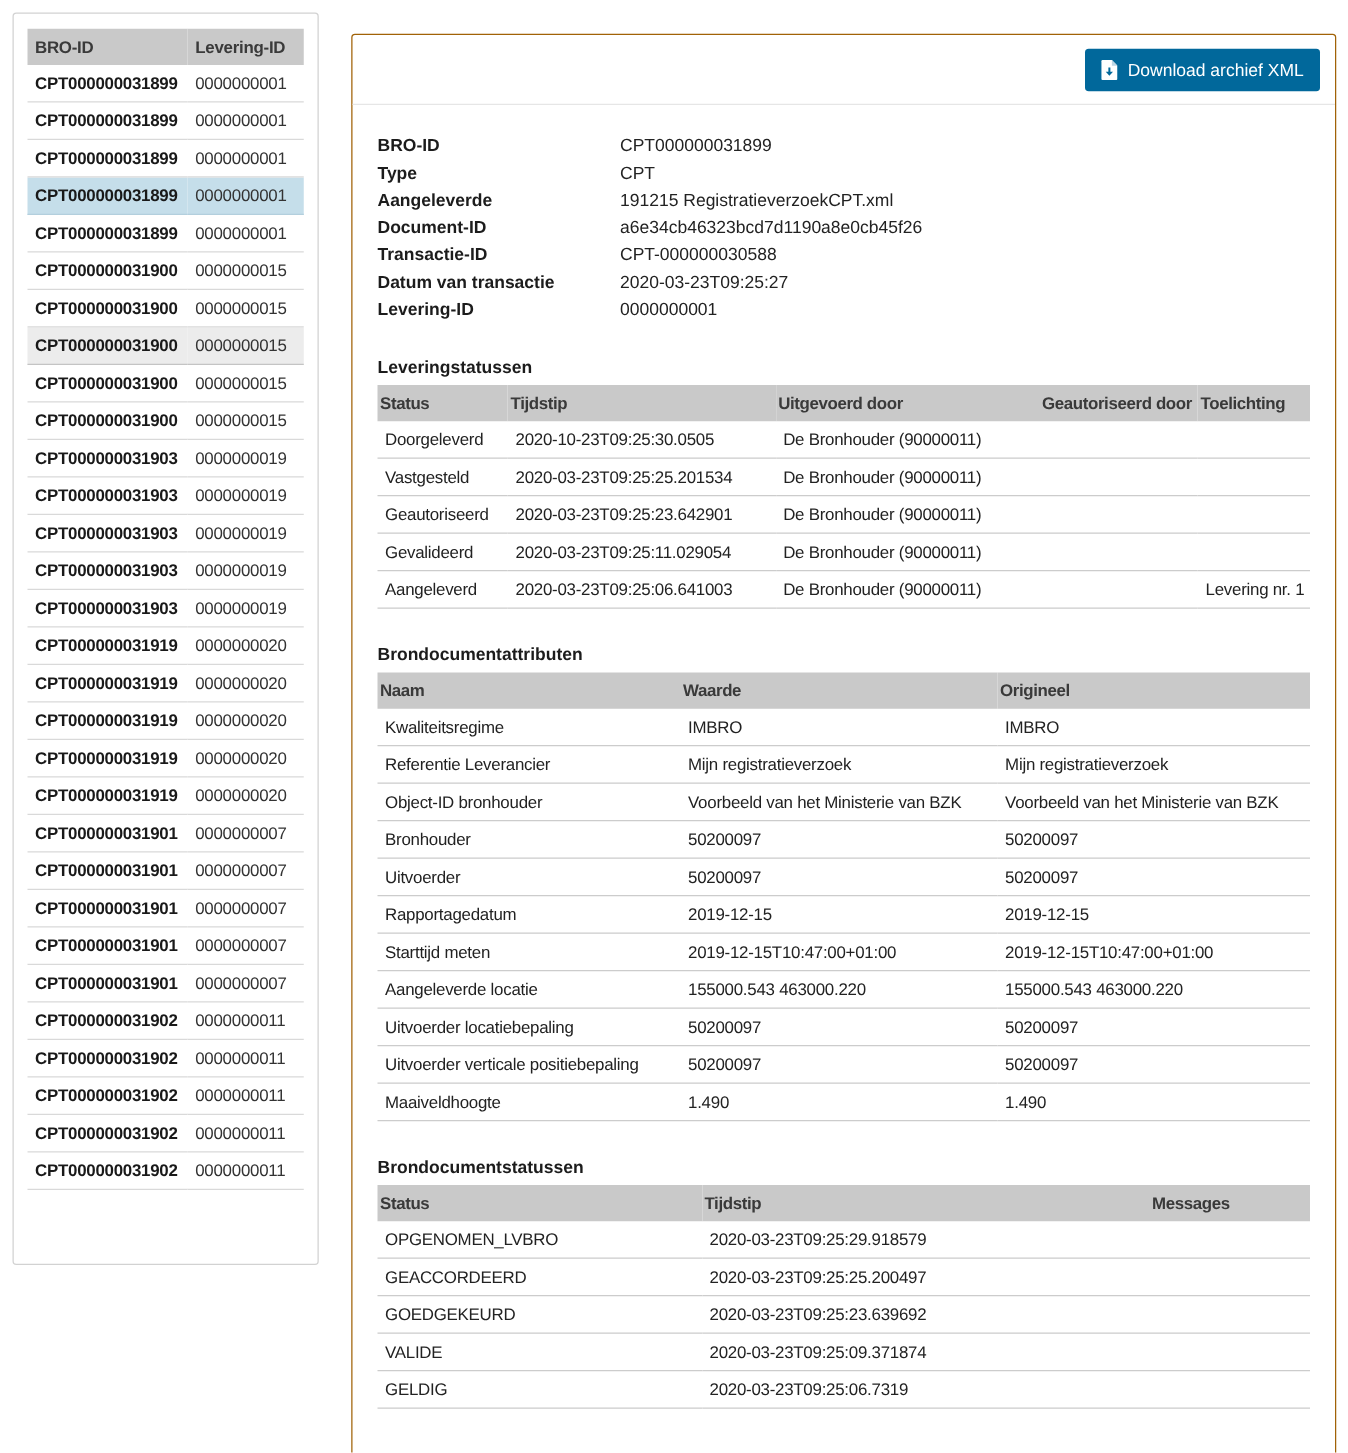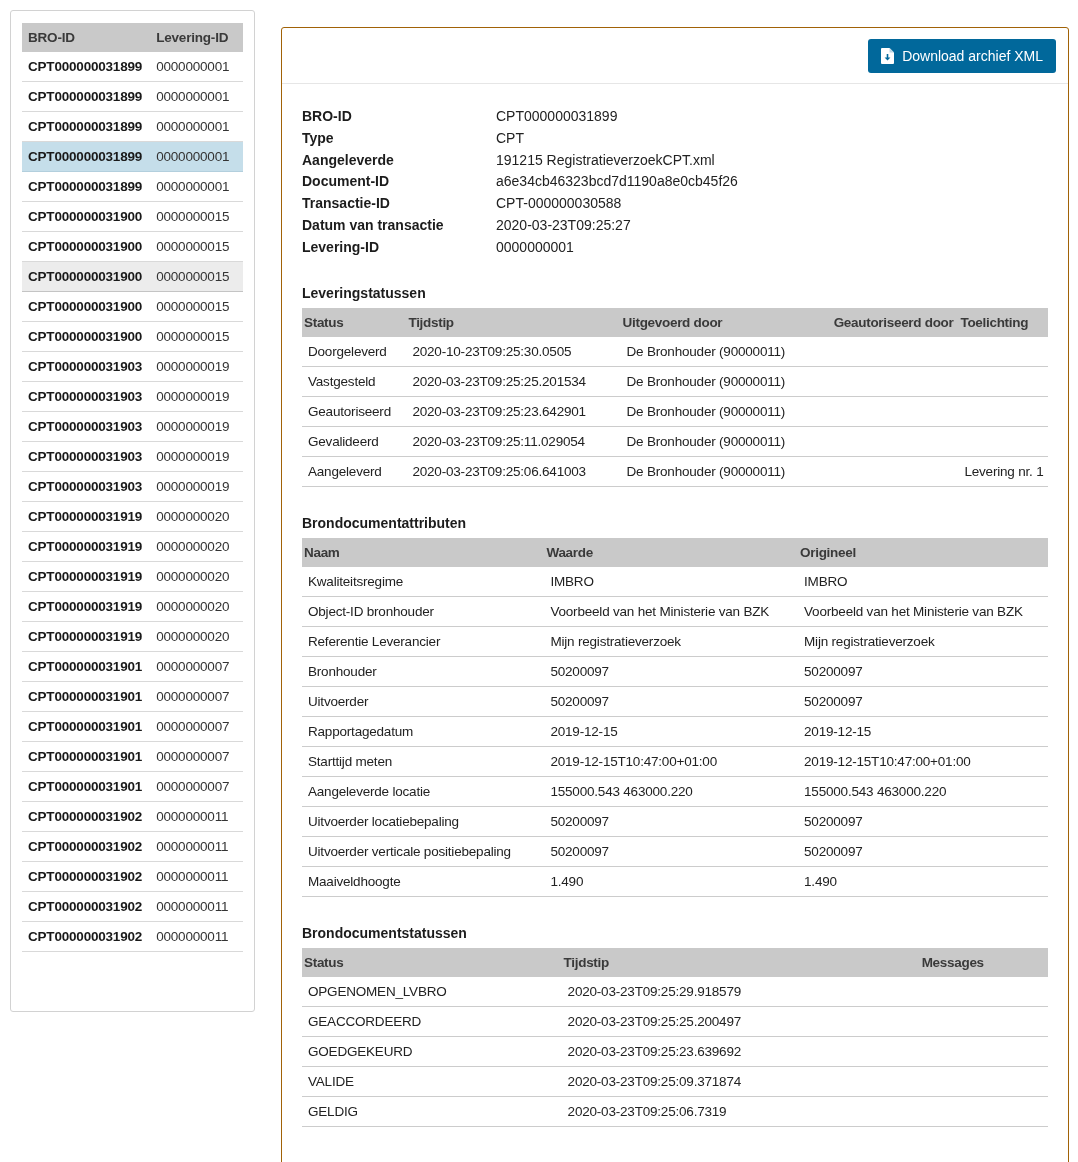--- a/index.html
+++ b/index.html
@@ -382,29 +382,29 @@
       </thead>
       <tbody>
 
           <tr>
             <td>Kwaliteitsregime</td>
             <td>IMBRO</td>
             <td>IMBRO</td>
           </tr>
 
           <tr>
+            <td>Referentie Leverancier</td>
+            <td>Mijn registratieverzoek</td>
+            <td>Mijn registratieverzoek</td>
+          </tr>
+
+          <tr>
             <td>Object-ID bronhouder</td>
             <td>Voorbeeld van het Ministerie van BZK</td>
             <td>Voorbeeld van het Ministerie van BZK</td>
-          </tr>
-
-          <tr>
-            <td>Referentie Leverancier</td>
-            <td>Mijn registratieverzoek</td>
-            <td>Mijn registratieverzoek</td>
           </tr>
 
           <tr>
             <td>Bronhouder</td>
             <td>50200097</td>
             <td>50200097</td>
           </tr>
 
           <tr>
             <td>Uitvoerder</td>

